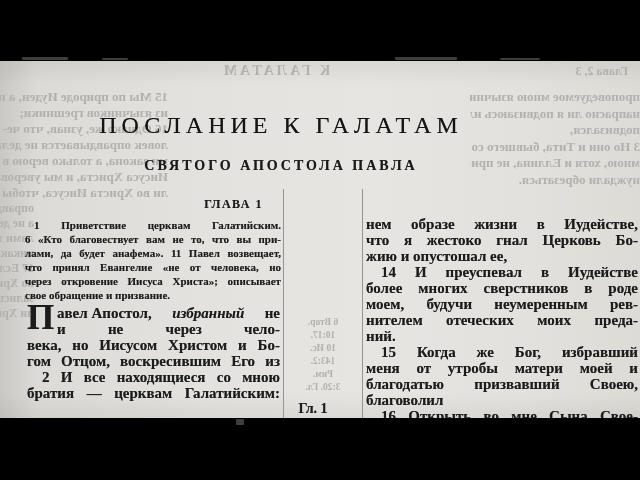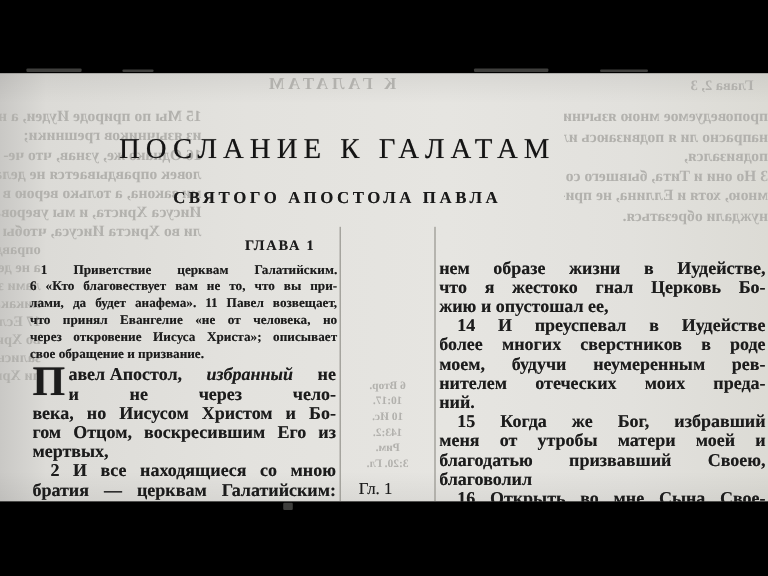--- a/index.html
+++ b/index.html
@@ -32,21 +32,21 @@
   .ind{padding-left:15px;}
   .ind-s{padding-left:9px;}
   .pad-cap{padding-left:30px;}
   .it{font-style:italic;}
   .dropcap{position:absolute;top:241px;left:27px;font-size:35px;line-height:32px;font-weight:bold;
          text-shadow:0 0 .6px rgba(0,0,0,.55);}
   .rule{position:absolute;top:128px;width:1px;height:229px;background:#96948e;}
   .rule-l{left:283px;}
   .rule-r{left:362px;}
   .gutterlabel{position:absolute;top:340px;left:283px;width:60px;text-align:center;
-         font-size:14px;font-weight:normal;text-shadow:0 0 .5px rgba(0,0,0,.5);}
+         font-size:14px;font-weight:bold;text-shadow:0 0 .5px rgba(0,0,0,.5);}
   .bleed{color:#b2b1ad;font-weight:bold;filter:blur(.6px);}
   .bleed .mline{transform:scaleX(-1);white-space:nowrap;}
   .bleed-hdr-c{position:absolute;top:2px;left:198px;width:155px;font-size:14px;letter-spacing:3px;
          text-align:center;}
   .bleed-hdr-r{position:absolute;top:3px;left:538px;width:90px;font-size:12px;}
   .bleed-tl{position:absolute;top:28px;left:0;width:168px;height:114px;overflow:hidden;
          font-size:13px;line-height:16px;}
   .bleed-tr{position:absolute;top:28px;left:470px;width:170px;height:101px;overflow:hidden;
          font-size:13px;line-height:16.5px;}
   .bleed-lm{position:absolute;top:140px;left:0;width:34px;height:132px;overflow:hidden;
@@ -185,21 +185,20 @@
           <span>и</span>
           <span>Бо-</span>
         </div>
       <div class="jl">
           <span>гом</span>
           <span>Отцом,</span>
           <span>воскресившим</span>
           <span>Его</span>
           <span>из</span>
         </div>
-      <div>мертвых,</div>
       <div class="jl ind">
           <span>2</span>
           <span>И</span>
           <span>все</span>
           <span>находящиеся</span>
           <span>со</span>
           <span>мною</span>
         </div>
       <div class="jl">
           <span>братия</span>

